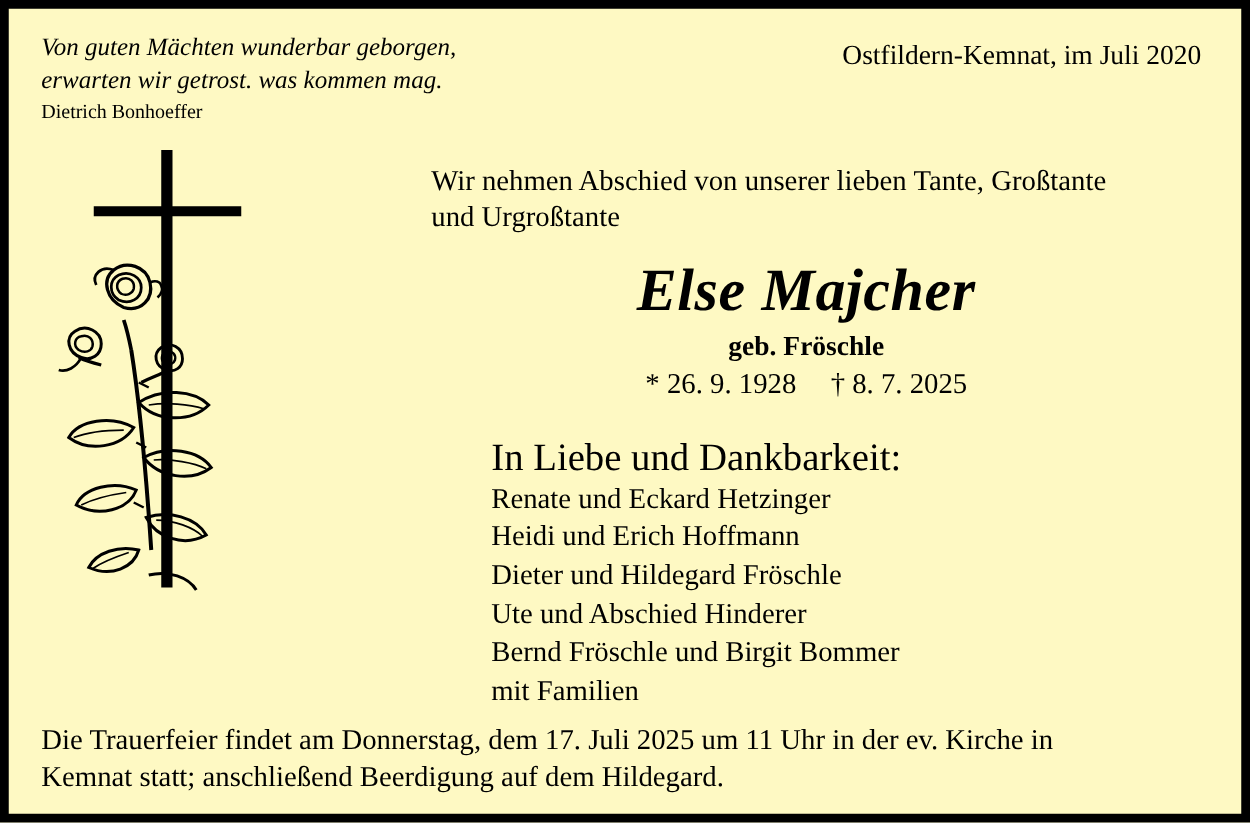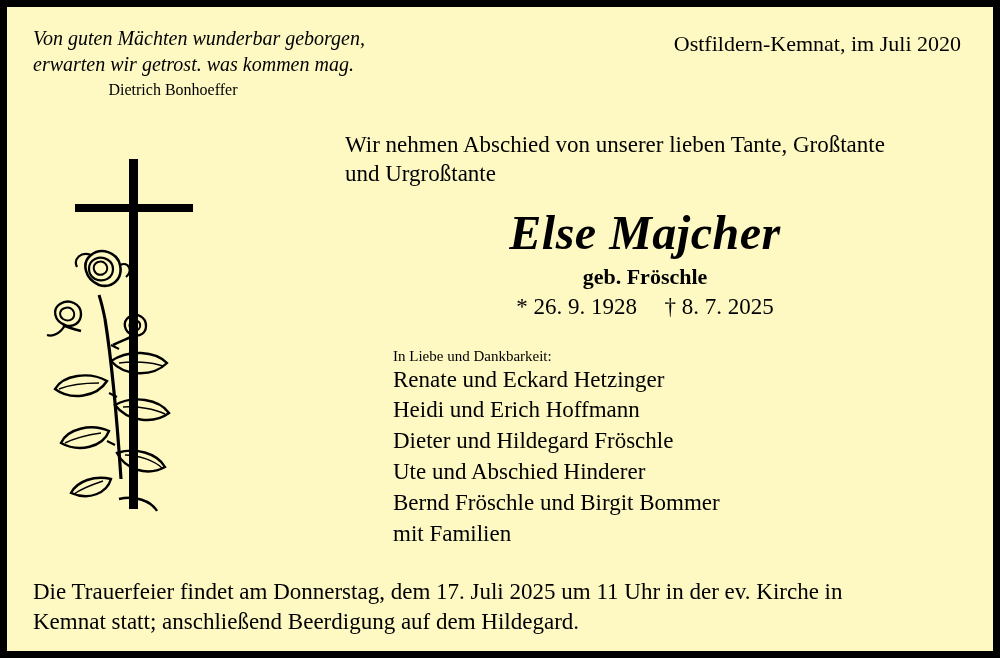--- a/index.html
+++ b/index.html
@@ -33,36 +33,35 @@
   .verse {
     font-style: italic;
     font-size: 20px;
     line-height: 1.32;
     max-width: 420px;
   }
   .verse-line { white-space: nowrap; }
   .verse-author {
     font-style: normal;
     font-size: 16px;
-    text-align: center;
+    text-align: left;
     margin-top: 1px;
     padding-right: 52px;
   }
   .place-date {
     font-size: 22px;
     white-space: nowrap;
     padding-top: 6px;
     padding-right: 6px;
   }
 
   
   .body-area {
     display: flex;
     margin-top: 10px;
-    align-items: flex-end;
   }
   .art {
     width: 290px;
     flex: 0 0 290px;
     position: relative;
     height: 400px;
   }
   .art svg { display: block; }
 
   .main-text {
@@ -90,21 +89,21 @@
     font-weight: bold;
     margin-top: 4px;
   }
   .dates {
     text-align: center;
     font-size: 23px;
     margin-top: 4px;
   }
   .dates .sep { display: inline-block; width: 16px; }
   .in-love {
-    font-size: 15px;
+    font-size: 31px;
     margin-top: 28px;
     padding-left: 70px;
   }
   .survivors {
     font-size: 23px;
     line-height: 1.34;
     margin-top: 0;
     padding-left: 70px;
   }
 

